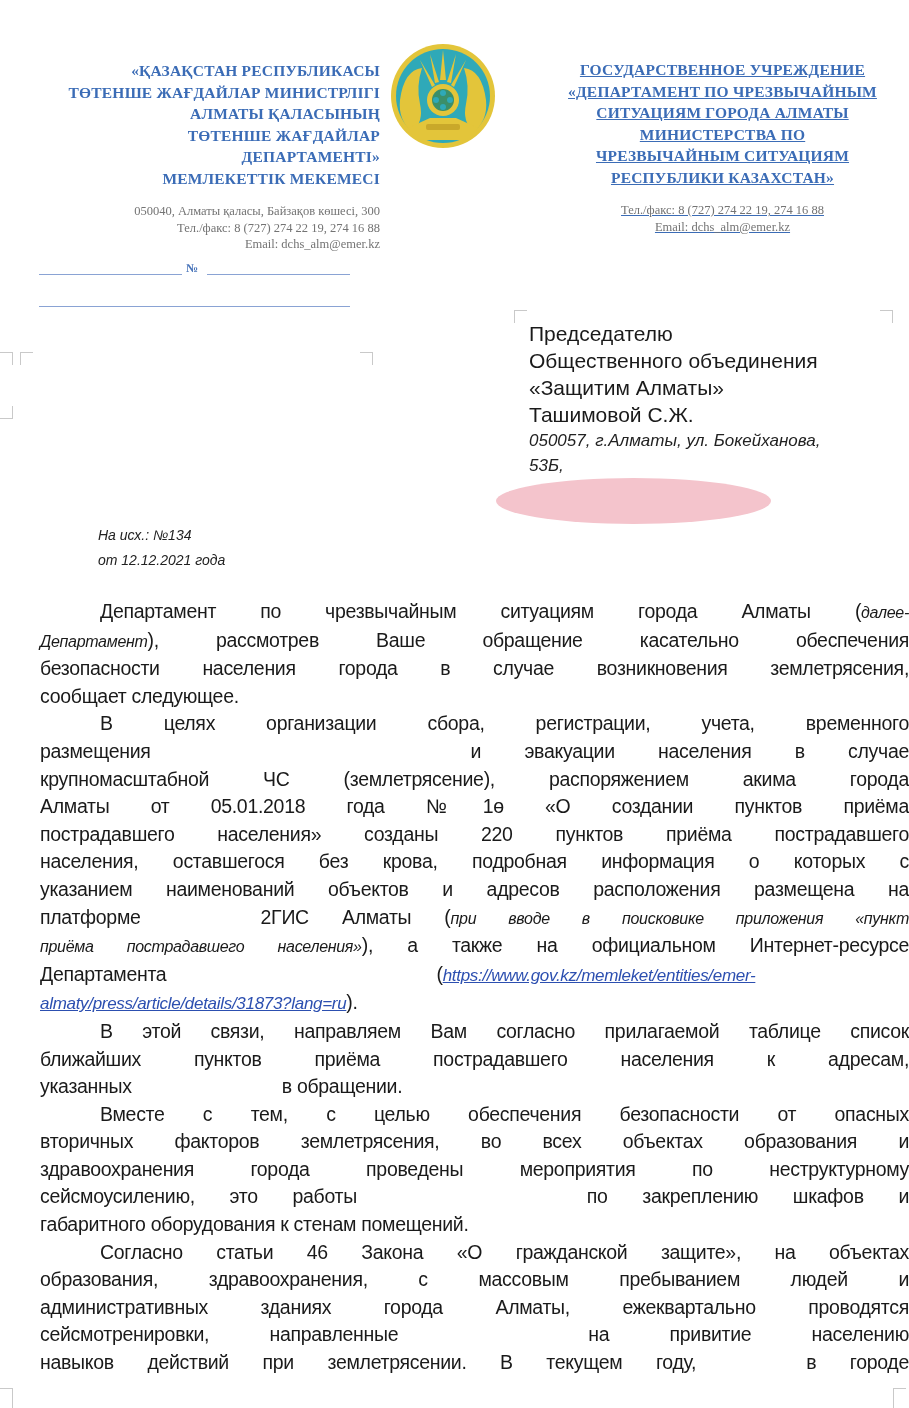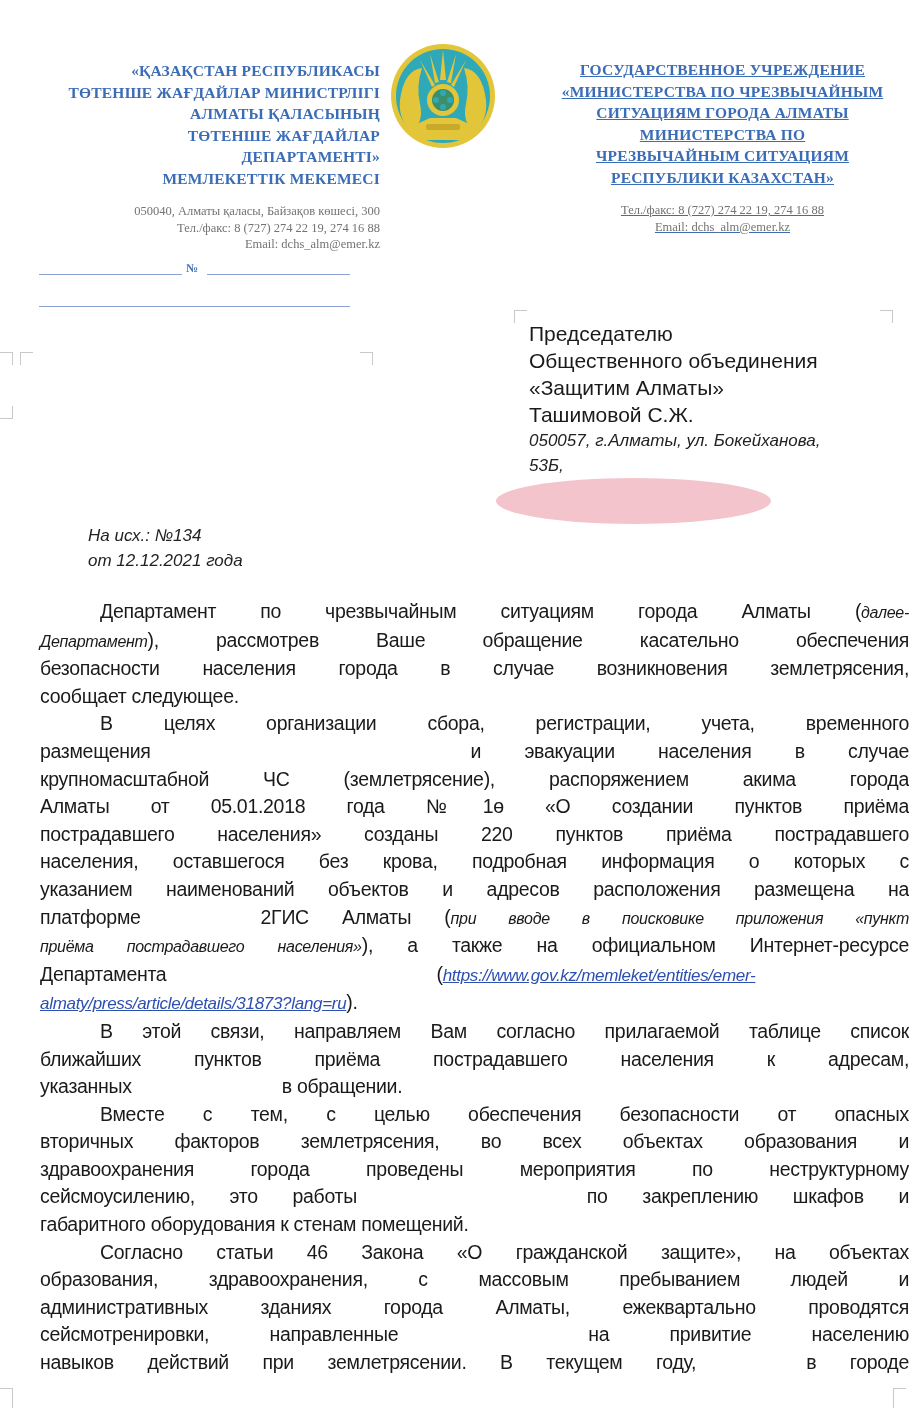--- a/index.html
+++ b/index.html
@@ -10,21 +10,21 @@
   #hdr-left { left:30px; top:60px; width:350px;text-align:right; }
   #hdr-right { left:540px; top:59px; width:365px;text-decoration:underline; }
   #emblem { position:absolute; left:390px; top:40px; width:106px; height:112px; }
   .regline { position:absolute; height:1px; background:#8aa3d4; }
   .nosign { position:absolute; left:186px; top:261px; font-family:"Liberation Serif", serif; font-size:12px; color:#4a75ba; font-weight:bold; }
   .corner { position:absolute; width:12px; height:12px; border-color:#c9c9c9; border-style:solid; border-width:0; }
   #addressee { position:absolute; left:529px; top:320px; width:370px; }
   #addressee .line { font-size:21px; line-height:27px; color:#1a1a1a; }
   #addressee .addr { font-size:17px; line-height:25px; font-style:italic; color:#222; }
   #redact { position:absolute; left:496px; top:478px; width:275px; height:46px; background:#f4c4cc; border-radius:50%/50%; }
-  #ref { position:absolute; left:88px; top:523px; font-size:17px; line-height:25px; font-style:italic; color:#222; }
+  #ref { position:absolute; left:98px; top:523px; font-size:14px; line-height:25px; font-style:italic; color:#222; }
   #body { position:absolute; left:40px; top:598px; width:869px; font-family:"Liberation Sans", sans-serif; font-size:19.5px; line-height:27.6px; color:#1a1a1a; letter-spacing:-0.3px; }
   .it { font-style:italic; font-size:16px; }
   .link { color:#2c4fb0; text-decoration:underline; font-style:italic; font-size:17px; }
   .gap { display:inline-block; }
   .ln { display:block; text-align:justify; text-align-last:justify; }
   .ln.last { text-align-last:left; }
 </style>
 </head>
 <body>
 
@@ -66,21 +66,21 @@
       <circle cx="46" cy="60" r="3"></circle>
         <circle cx="60" cy="60" r="3"></circle>
     </g>
     <rect x="36" y="84" width="34" height="6" rx="2" fill="#c9a82a"></rect>
   </svg>
 </div>
 
 <div id="hdr-right" class="hdr">
   <div class="org">
     <div>ГОСУДАРСТВЕННОЕ УЧРЕЖДЕНИЕ</div>
-    <div>«МИНИСТЕРСТВА ПО ЧРЕЗВЫЧАЙНЫМ</div>
+    <div>«ДЕПАРТАМЕНТ ПО ЧРЕЗВЫЧАЙНЫМ</div>
     <div>СИТУАЦИЯМ ГОРОДА АЛМАТЫ</div>
     <div>МИНИСТЕРСТВА ПО</div>
     <div>ЧРЕЗВЫЧАЙНЫМ СИТУАЦИЯМ</div>
     <div>РЕСПУБЛИКИ КАЗАХСТАН»</div>
   </div>
   <div class="contact">
     <div>Тел./факс: 8 (727) 274 22 19, 274 16 88</div>
     <div>Email: dchs_alm@emer.kz</div>
   </div>
 </div>

